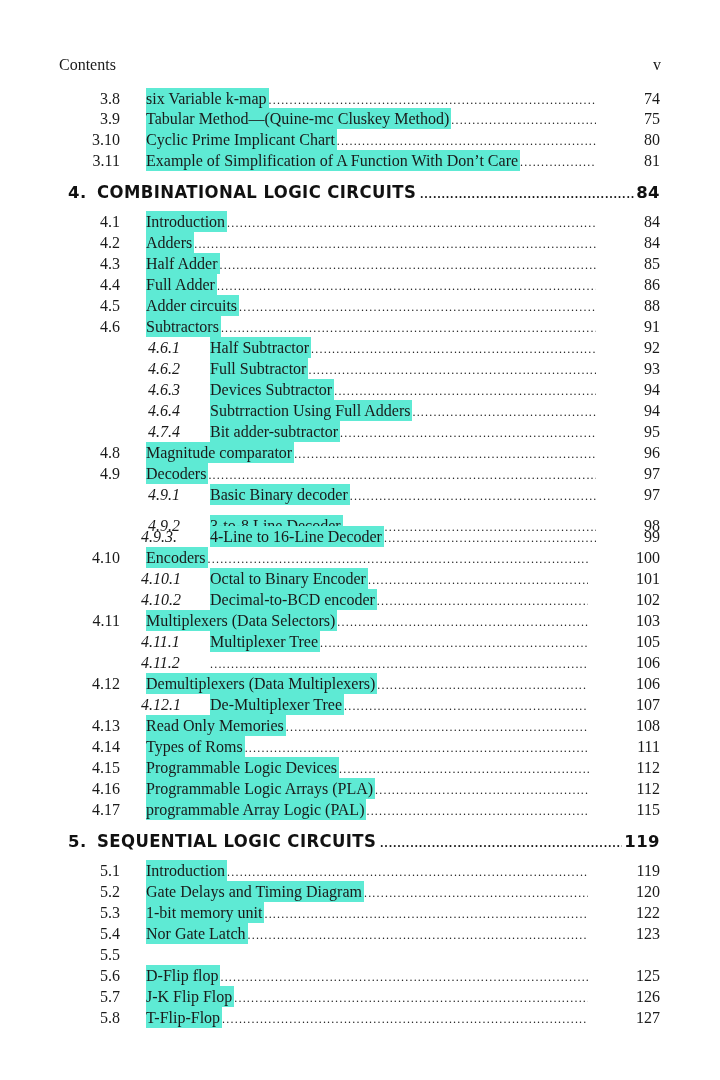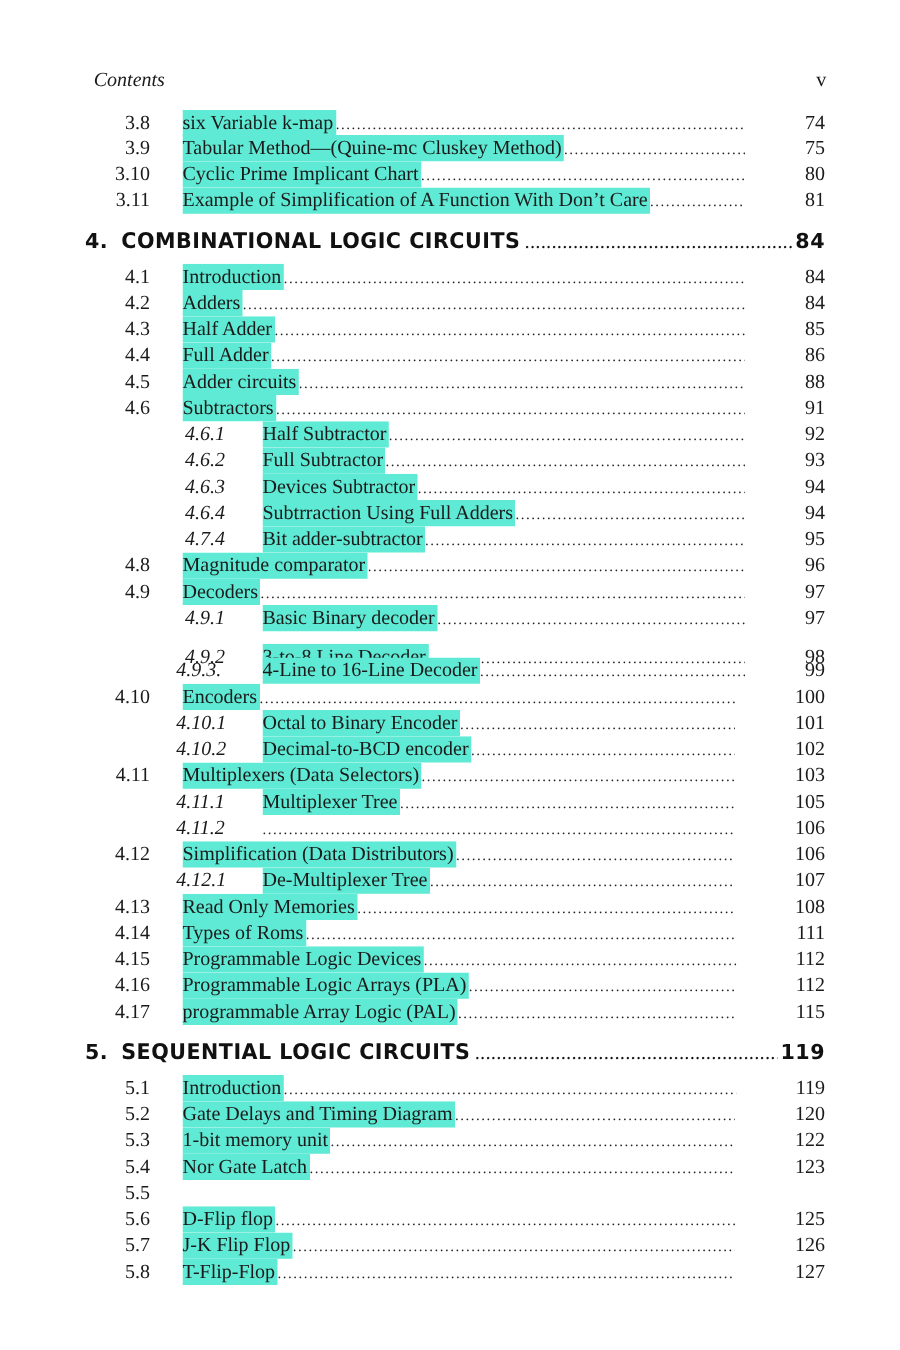--- a/index.html
+++ b/index.html
@@ -20,22 +20,20 @@
     top: 56px;
     left: 59px;
     width: 602px;
     height: 22px;
     font-size: 16px;
   }
   .running-head .title {
     position: absolute;
     left: 0;
     top: 0;
-    font-style: italic;
-    margin-left: 16px;
   }
   .running-head .folio {
     position: absolute;
     right: 0;
     top: 0;
   }
   .toc {
     position: absolute;
     left: 0;
     top: 0;
@@ -362,21 +360,21 @@
   <div class="row l2 wide" style="top:652px">
     <span class="num">4.11.2</span>
     <span class="leader">
         <span class="dots"></span>
         <span class="pg">106</span>
       </span>
   </div>
   <div class="row l1" style="top:673px">
     <span class="num">4.12</span>
     <span class="leader">
-        <span class="t">Simplification (Data Distributors)</span>
+        <span class="t">Demultiplexers (Data Multiplexers)</span>
         <span class="dots"></span>
         <span class="pg">106</span>
       </span>
   </div>
   <div class="row l2 wide" style="top:694px">
     <span class="num">4.12.1</span>
     <span class="leader">
         <span class="t">De-Multiplexer Tree</span>
         <span class="dots"></span>
         <span class="pg">107</span>

